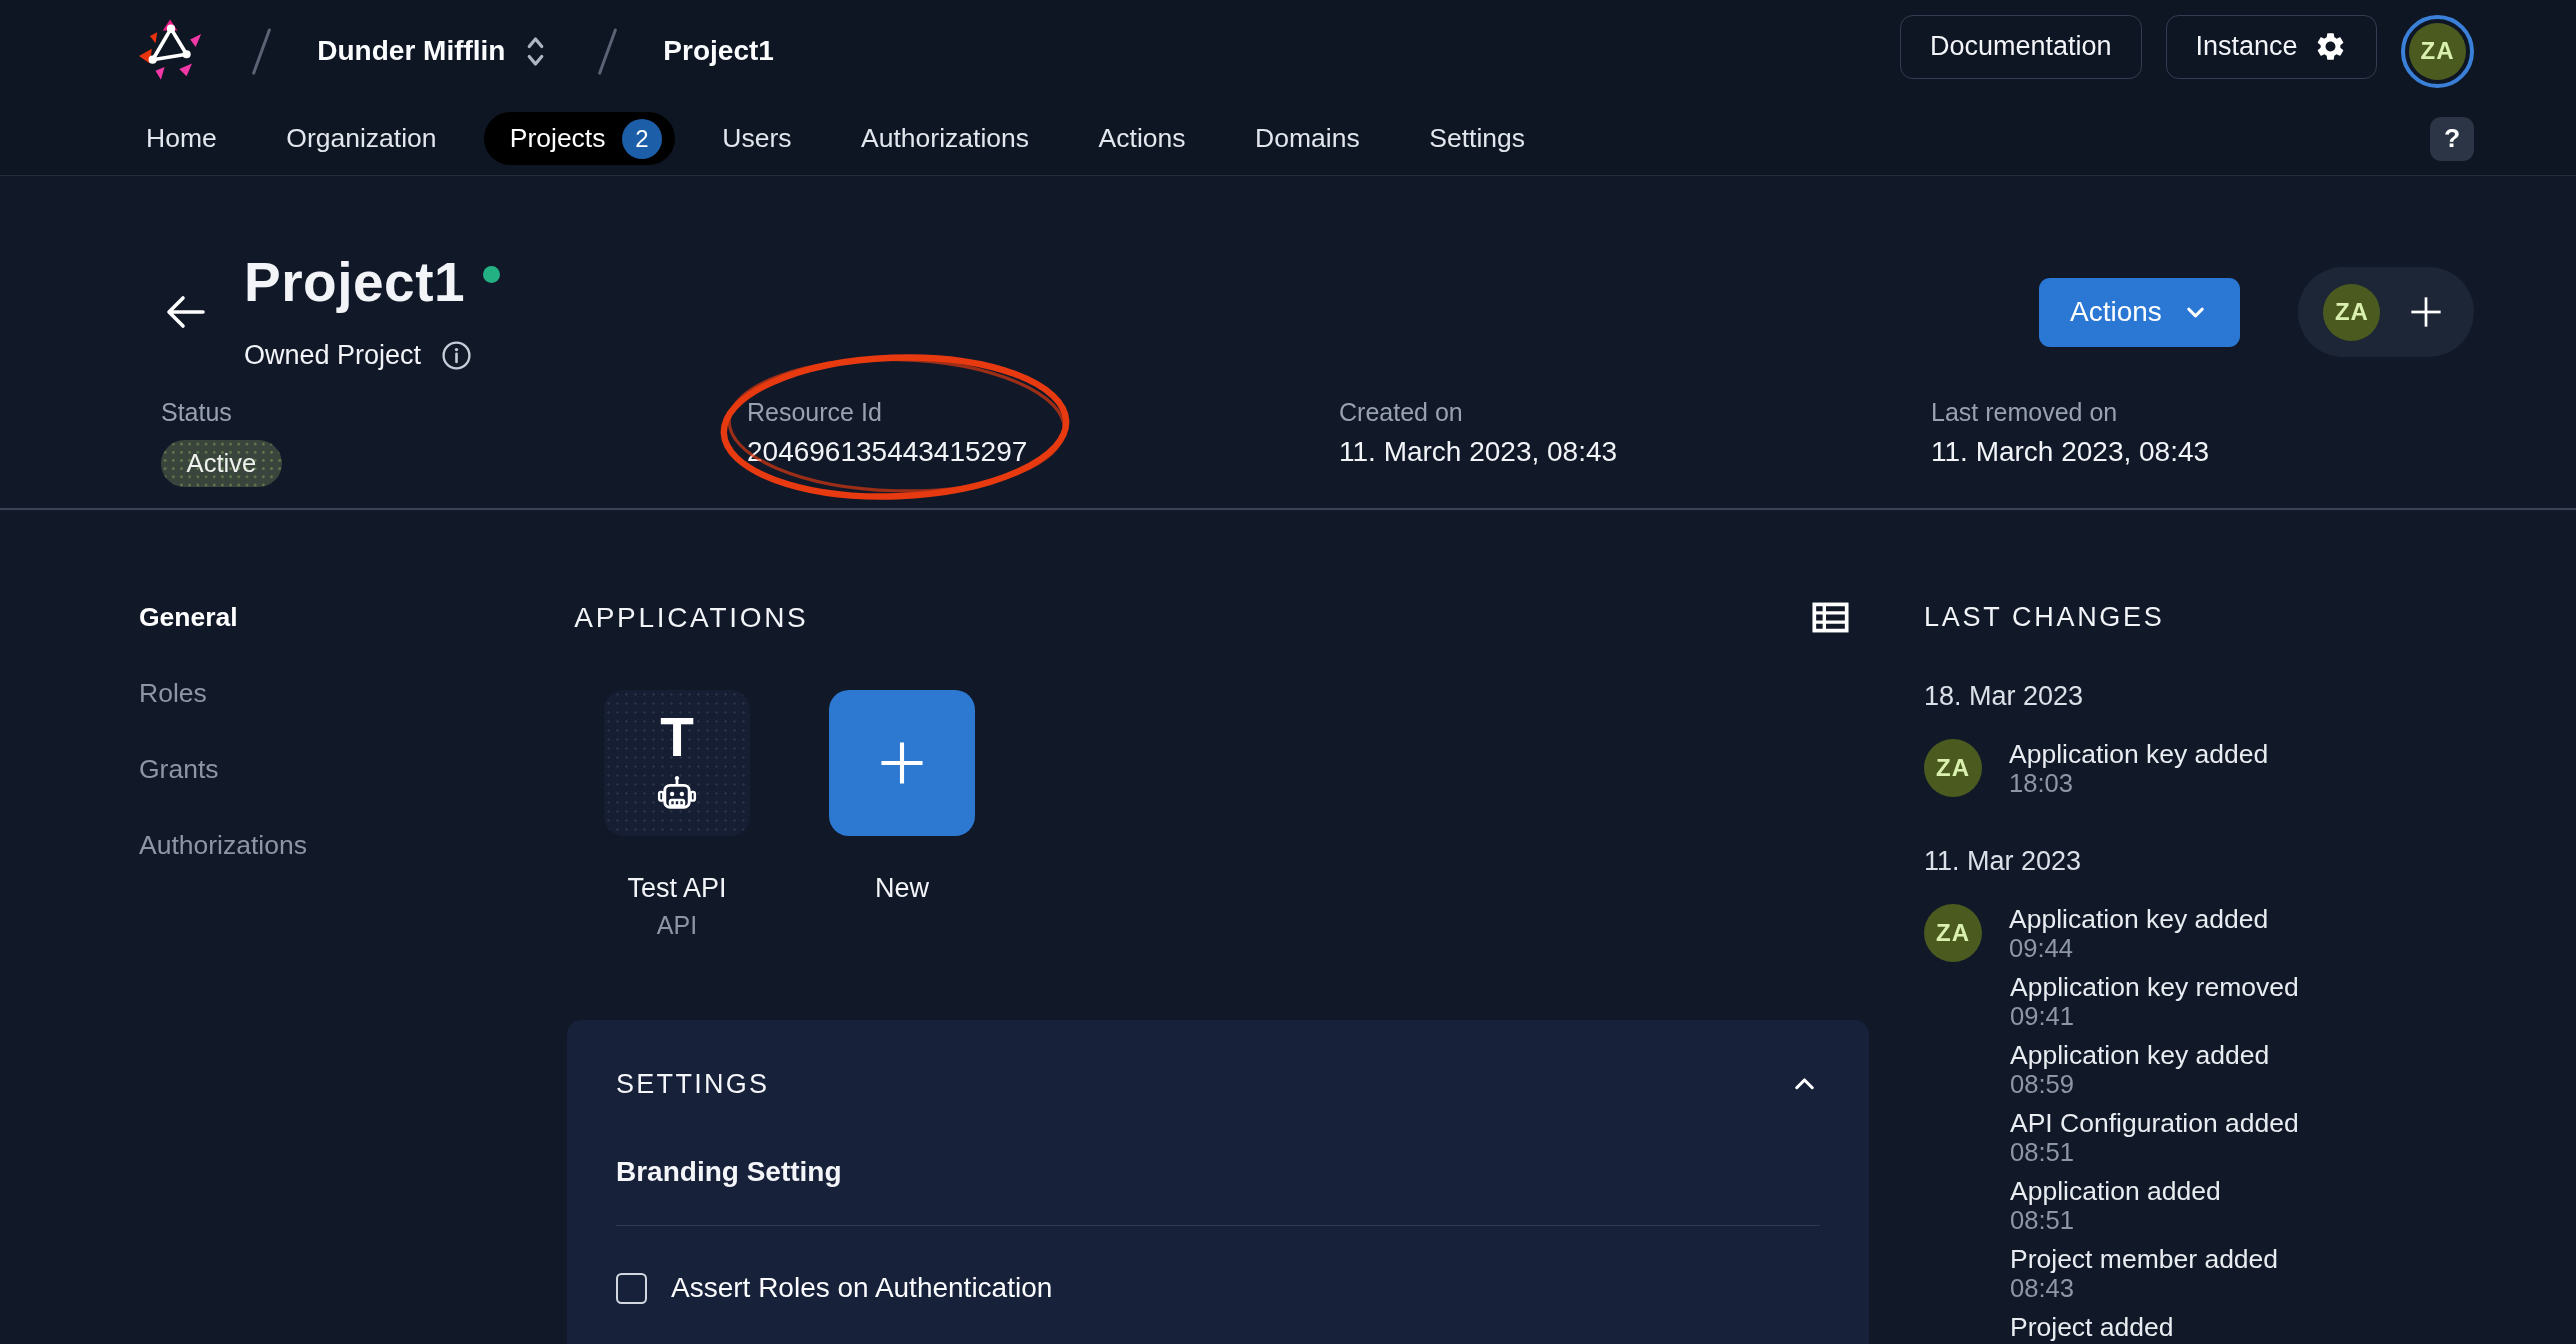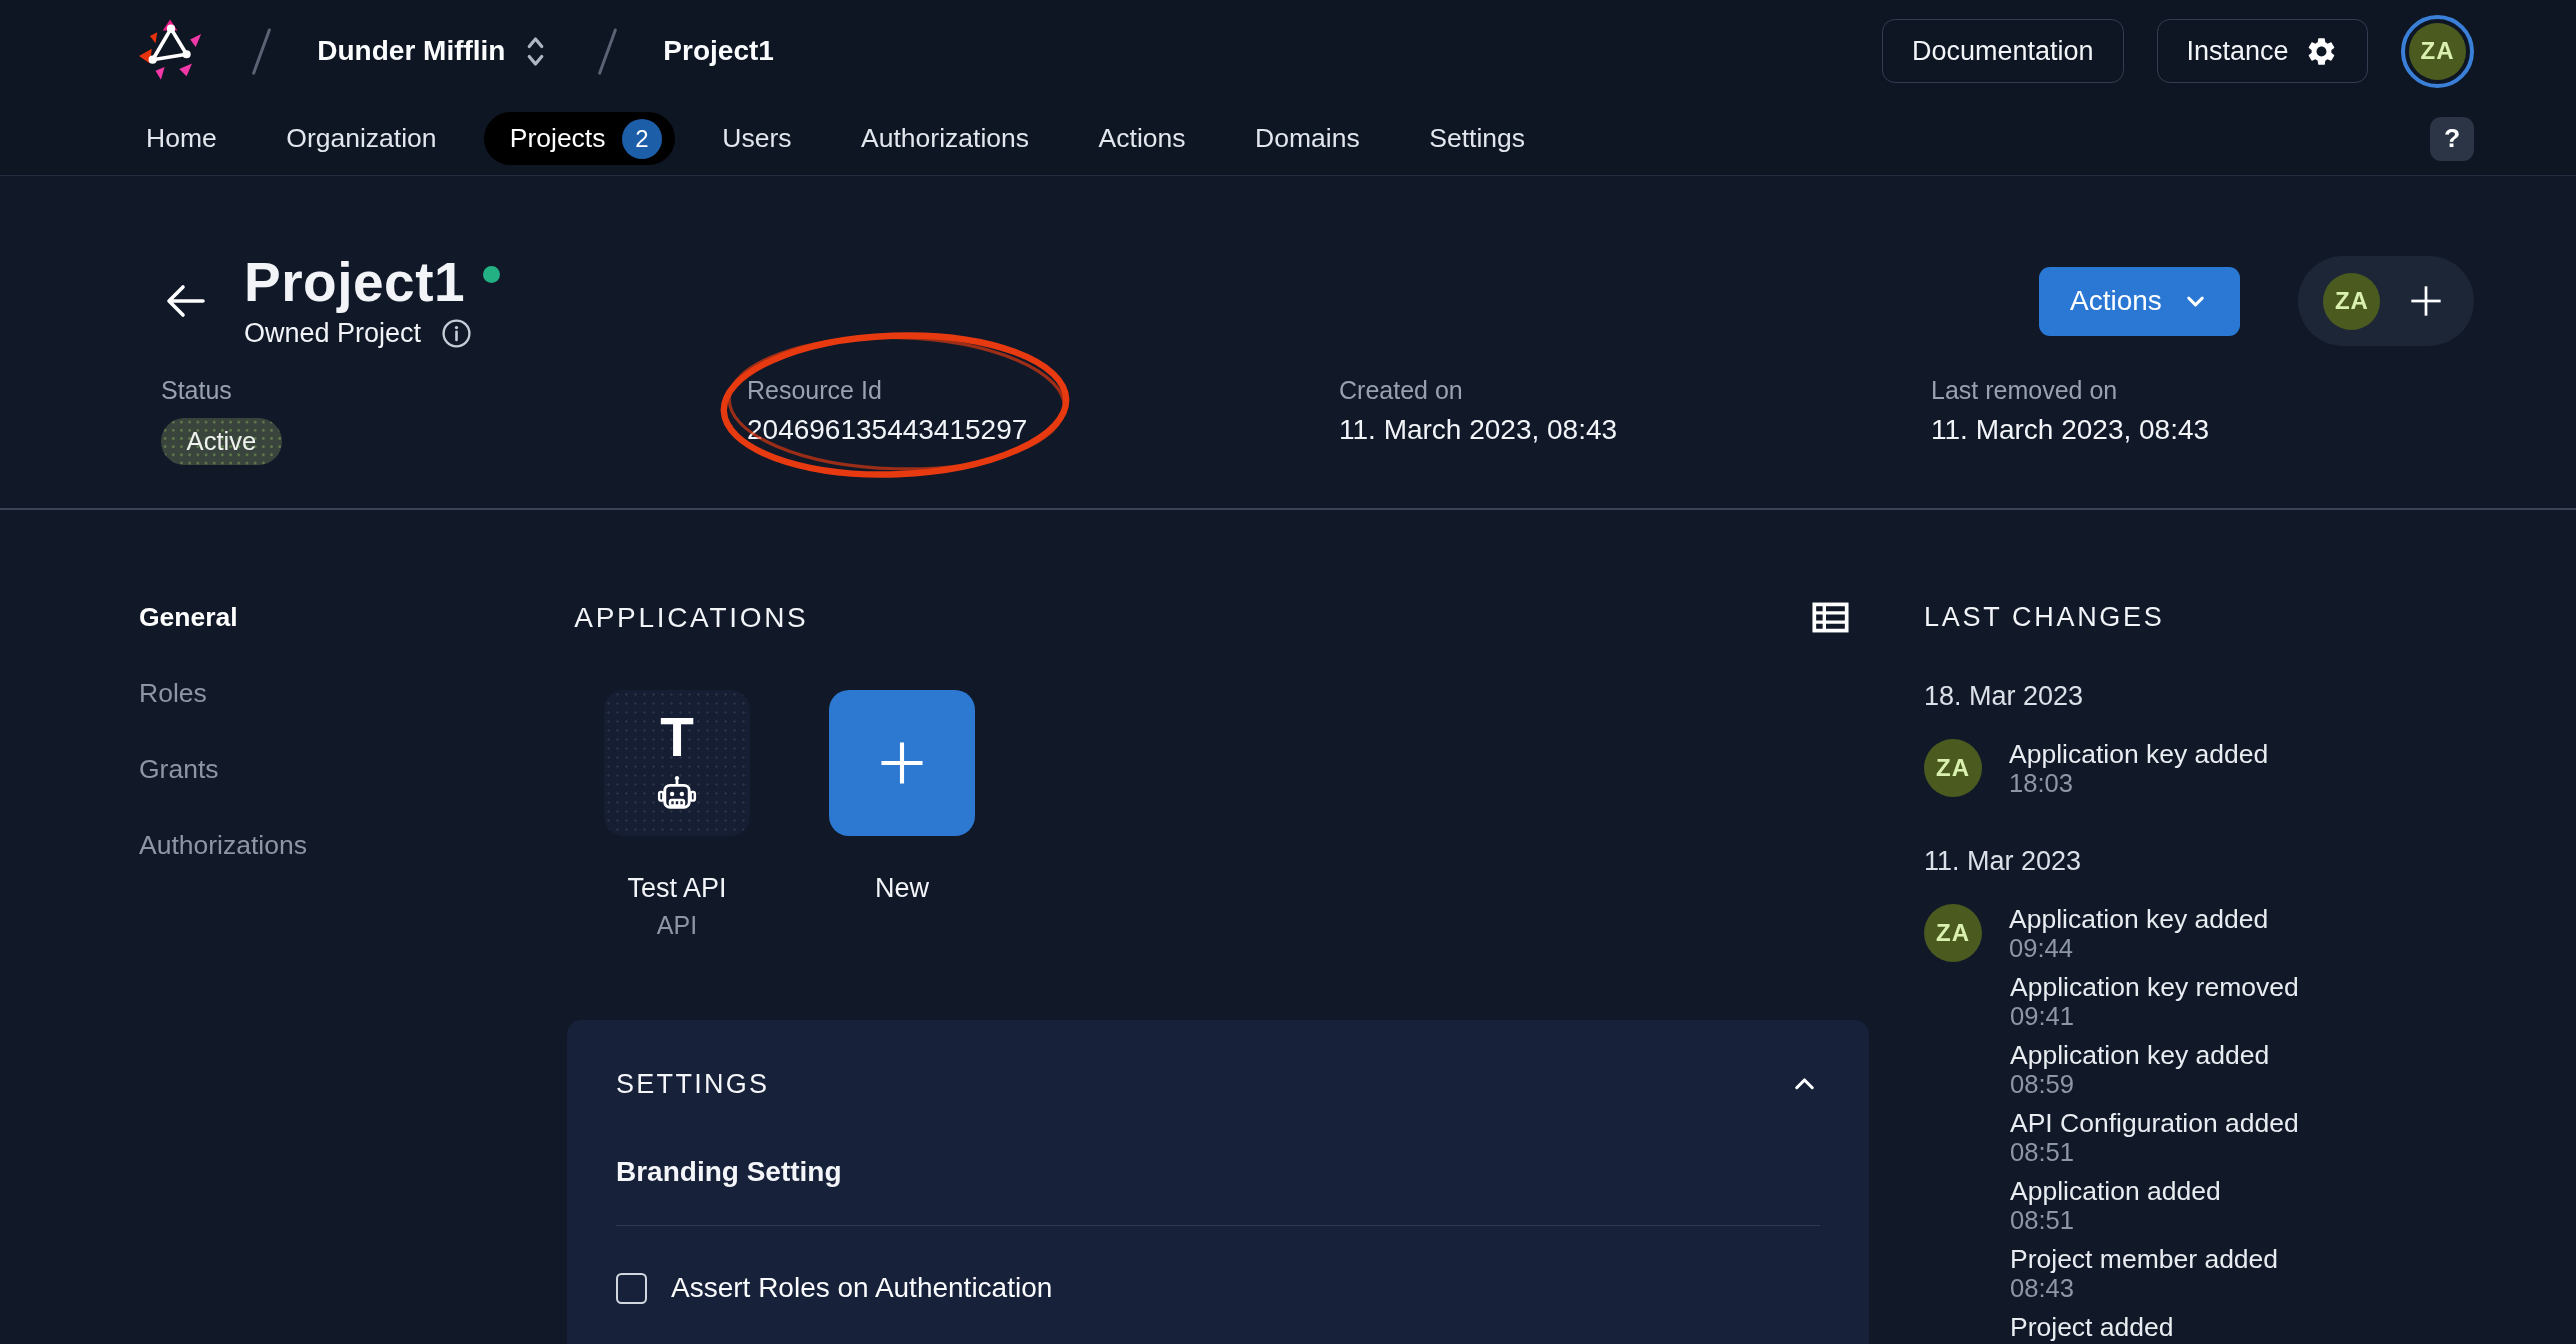--- a/index.html
+++ b/index.html
@@ -9,21 +9,21 @@
 
   
   .topnav{background:#0e1523;}
   .topbar{height:102px;display:flex;align-items:center;justify-content:space-between;
           padding:0 102px 0 137px;}
   .crumbs{display:flex;align-items:center;gap:42px;}
   .logo{width:68px;height:75px;display:block;cursor:pointer;}
   .slash{width:2.7px;height:49px;background:#5a6374;transform:rotate(20deg);border-radius:1.8px;margin:0 12.8px;}
   .crumb-btn{display:flex;align-items:center;gap:14.6px;background:none;border:none;color:#fbfcfe;
              font-size:28px;font-weight:700;font-family:inherit;cursor:pointer;padding:0;}
-  .top-right{display:flex;align-items:center;gap:33px;}
+  .top-right{display:flex;align-items:flex-start;gap:24px;}
   .outline-btn{display:flex;align-items:center;gap:16.4px;height:64px;padding:0 29px;
                background:transparent;border:1.8px solid #343e52;border-radius:12.8px;
                color:#f2f4f8;font-size:27px;font-family:inherit;cursor:pointer;}
   .avatar-ring{width:73px;height:73px;border-radius:50%;border:4.6px solid #3a80d8;
                display:flex;align-items:center;justify-content:center;cursor:pointer;background:transparent;padding:0;}
   .avatar{width:57px;height:57px;border-radius:50%;background:#4b5a1f;color:#d9f0ae;
           display:flex;align-items:center;justify-content:center;font-size:24px;font-weight:700;letter-spacing:0.9px;}
 
   
   .tabs{height:73px;display:flex;align-items:center;gap:25.6px;padding:0 102px 0 124px;
@@ -38,21 +38,21 @@
             border:none;font-size:26.5px;font-weight:700;cursor:pointer;font-family:inherit;}
 
   
   .band{padding:77px 102px 0 161px;border-bottom:2.7px solid #3a4456;height:255px;}
   .title-row{display:flex;align-items:center;}
   .back-btn{background:none;border:none;padding:0;cursor:pointer;width:48px;height:48px;margin-right:35px;}
   .titles{display:flex;flex-direction:column;}
   .h1row{display:flex;align-items:flex-start;}
   .h1row h1{margin:0;font-size:55px;font-weight:700;letter-spacing:0.5px;line-height:58px;}
   .presence-dot{width:17.4px;height:17.4px;border-radius:50%;background:#23b183;margin:12.8px 0 0 18px;}
-  .subrow{display:flex;align-items:center;gap:20px;margin-top:7px;}
+  .subrow{display:flex;align-items:center;gap:20px;margin-top:29px;}
   .subrow .subtitle{font-size:27px;color:#f2f4f8;}
   .title-row .grow{flex:1;}
   .actions-btn{display:flex;align-items:center;gap:20px;background:#2a78d4;color:#fff;border:none;
                border-radius:11px;height:69px;padding:0 31px;font-size:28px;font-family:inherit;cursor:pointer;}
   .members-pill{display:flex;align-items:center;gap:24px;background:#1c2637;border-radius:46px;
                 height:90px;padding:0 25.6px;margin-left:58px;}
   .plus-btn{background:none;border:none;padding:0;cursor:pointer;display:flex;align-items:center;}
 
   .meta{display:grid;grid-template-columns:586px 592px 592px auto;margin-top:27px;}
   .meta-col{position:relative;}

